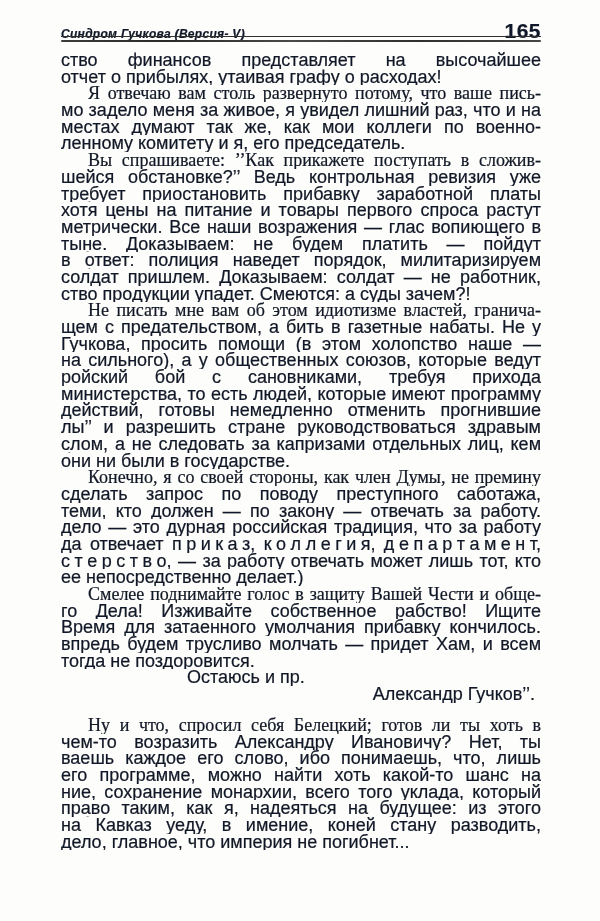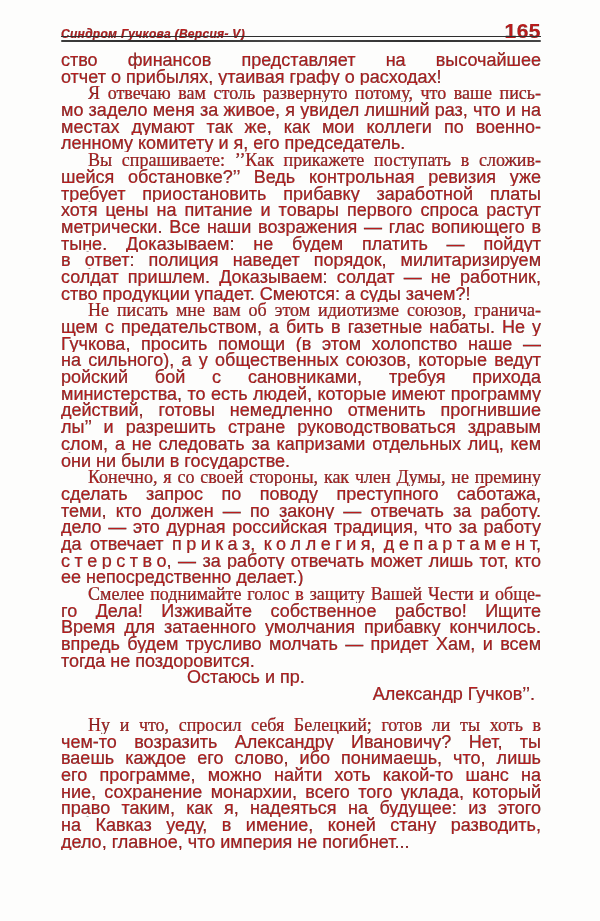--- a/index.html
+++ b/index.html
@@ -6,21 +6,21 @@
     margin: 0;
     padding: 0;
     background: #ffffff;
   }
   .page {
     position: relative;
     width: 600px;
     height: 921px;
     background: #fdfdfc;
     font-family: "Liberation Sans", "DejaVu Sans", sans-serif;
-    color: #b91c1c;
+    color: #0f172a;
     overflow: hidden;
   }
   .header {
     position: absolute;
     left: 61px;
     top: 19px;
     width: 480px;
     display: flex;
     justify-content: space-between;
     align-items: baseline;
@@ -106,21 +106,21 @@
       <div class="line end">ленному комитету и я, его председатель.</div>
       <div class="line first">Вы спрашиваете: ’’Как прикажете поступать в сложив-</div>
       <div class="line">шейся обстановке?’’ Ведь контрольная ревизия уже сейчас</div>
       <div class="line">требует приостановить прибавку заработной платы рабочим,</div>
       <div class="line">хотя цены на питание и товары первого спроса растут гео-</div>
       <div class="line">метрически. Все наши возражения — глас вопиющего в пус-</div>
       <div class="line">тыне. Доказываем: не будем платить — пойдут забастовки. А</div>
       <div class="line">в ответ: полиция наведет порядок, милитаризируем рабочих,</div>
       <div class="line">солдат пришлем. Доказываем: солдат — не работник, каче-</div>
       <div class="line end">ство продукции упадет. Смеются: а суды зачем?!</div>
-      <div class="line first">Не писать мне вам об этом идиотизме союзов, гранича-</div>
+      <div class="line first">Не писать мне вам об этом идиотизме властей, гранича-</div>
       <div class="line">щем с предательством, а бить в газетные набаты. Не у меня,</div>
       <div class="line">Гучкова, просить помощи (в этом холопство наше — уповать</div>
       <div class="line">на сильного), а у общественных союзов, которые ведут ге-</div>
       <div class="line">ройский бой с сановниками, требуя прихода ответственного</div>
       <div class="line">министерства, то есть людей, которые имеют программу</div>
       <div class="line">действий, готовы немедленно отменить прогнившие ’’титу-</div>
       <div class="line">лы’’ и разрешить стране руководствоваться здравым смы-</div>
       <div class="line">слом, а не следовать за капризами отдельных лиц, кем бы</div>
       <div class="line end">они ни были в государстве.</div>
       <div class="line first">Конечно, я со своей стороны, как член Думы, не премину</div>

